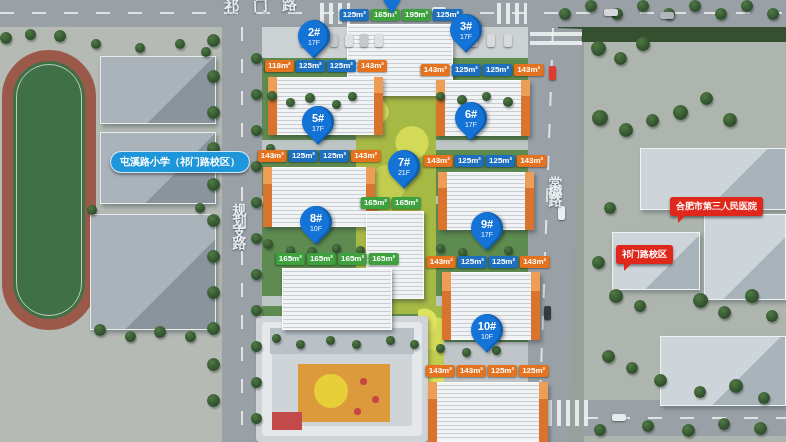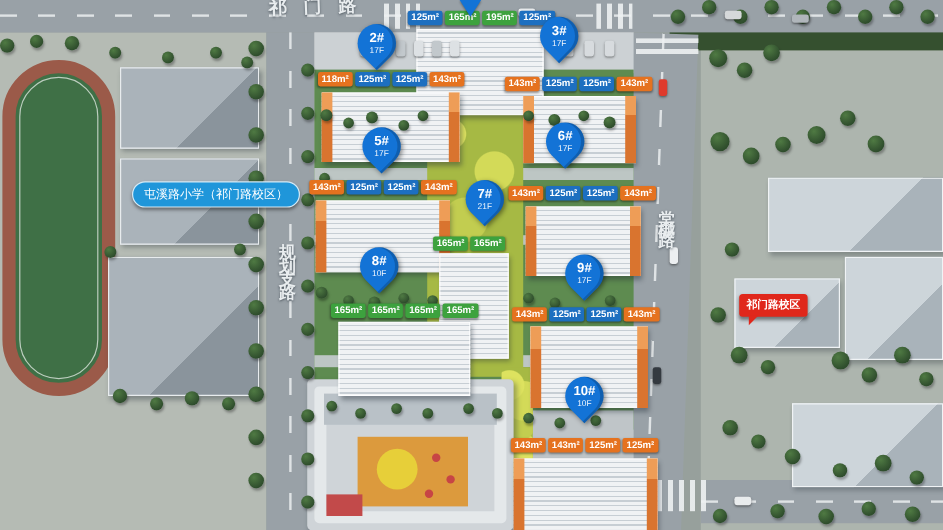--- a/index.html
+++ b/index.html
@@ -62,21 +62,21 @@
   .pin-flr{font-size:7px;opacity:.95;margin-top:1px;}
   .pin-tail{position:absolute;width:0;height:0;border-left:9px solid rgba(0,0,0,0);border-right:9px solid rgba(0,0,0,0);
     border-top:14px solid var(--pin,#1373d6);z-index:60;filter:drop-shadow(0 1px 1px rgba(0,0,0,.4));}
   .tag-row{position:absolute;display:flex;gap:2px;transform:translateX(-50%);z-index:55;white-space:nowrap;}
   .tag{padding:2px 3px;border-radius:2px;color:#fff;font-weight:bold;font-size:8px;line-height:1;box-shadow:0 1px 2px rgba(0,0,0,.4);}
   .tag-blue{background:var(--tagblue,#1d6fc0);} .tag-orange{background:var(--tagorange,#e5721f);text-align:right;} .tag-green{background:var(--taggreen,#3da23e);}
   .bubble{position:absolute;background:var(--bred,#e0271b);color:#fff;font-size:9px;font-weight:bold;
     padding:3px 6px;border-radius:3px;box-shadow:0 2px 3px rgba(0,0,0,.45);z-index:70;white-space:nowrap;}
   .bubble::after{content:"";position:absolute;left:8px;bottom:-7px;width:0;height:0;
     border-top:8px solid var(--bred,#e0271b);border-right:8px solid rgba(0,0,0,0);}
-  .pill{position:absolute;background:var(--pblue,#1f96da);color:#fff;font-size:10px;font-weight:normal;
+  .pill{position:absolute;background:var(--pblue,#1f96da);color:#fff;font-size:10px;font-weight:bold;
     padding:3px 9px;border-radius:12px;border:1px solid rgba(255,255,255,.8);box-shadow:0 2px 3px rgba(0,0,0,.4);z-index:70;white-space:nowrap;}
   .roadlabel{position:absolute;color:#e9edef;font-weight:bold;text-shadow:0 1px 2px rgba(40,50,60,.65);z-index:40;}
   .rl-top{left:224px;top:-4px;font-size:15px;letter-spacing:14px;transform:rotate(-2deg);}
   .rl-left{left:231px;top:192px;writing-mode:vertical-rl;font-size:14px;letter-spacing:11px;}
   .rl-right{left:547px;top:164px;writing-mode:vertical-rl;font-size:14px;letter-spacing:9px;}
 </style>
 </head>
 <body>
 
 <div class="scene">
@@ -143,20 +143,21 @@
   <div class="abs hospblock" style="left:640px;top:148px;width:146px;height:62px;"></div>
   <div class="abs hospblock" style="left:704px;top:214px;width:82px;height:86px;"></div>
   <div class="abs hospblock" style="left:612px;top:232px;width:88px;height:58px;"></div>
   <div class="abs hospblock" style="left:660px;top:336px;width:126px;height:70px;"></div>
 
   <div class="roadlabel rl-top">祁门路</div>
   <div class="roadlabel rl-left">规划支路</div>
   <div class="roadlabel rl-right">棠樾路</div>
 
   <div class="pill" style="left:110px;top:151px;">屯溪路小学（祁门路校区）</div>
+  <div class="bubble" style="left:670px;top:197px;">合肥市第三人民医院</div>
   <div class="bubble" style="left:616px;top:245px;">祁门路校区</div>
 
   <div id="overlay">
       <div class="pin-tail" style="left: 383px; top: 0px;"></div>
       <div class="tag-row" style="left: 401px; top: 9px;">
         <span class="tag tag-blue">125m²</span>
         <span class="tag tag-green">165m²</span>
         <span class="tag tag-green">195m²</span>
         <span class="tag tag-blue">125m²</span>
       </div>

